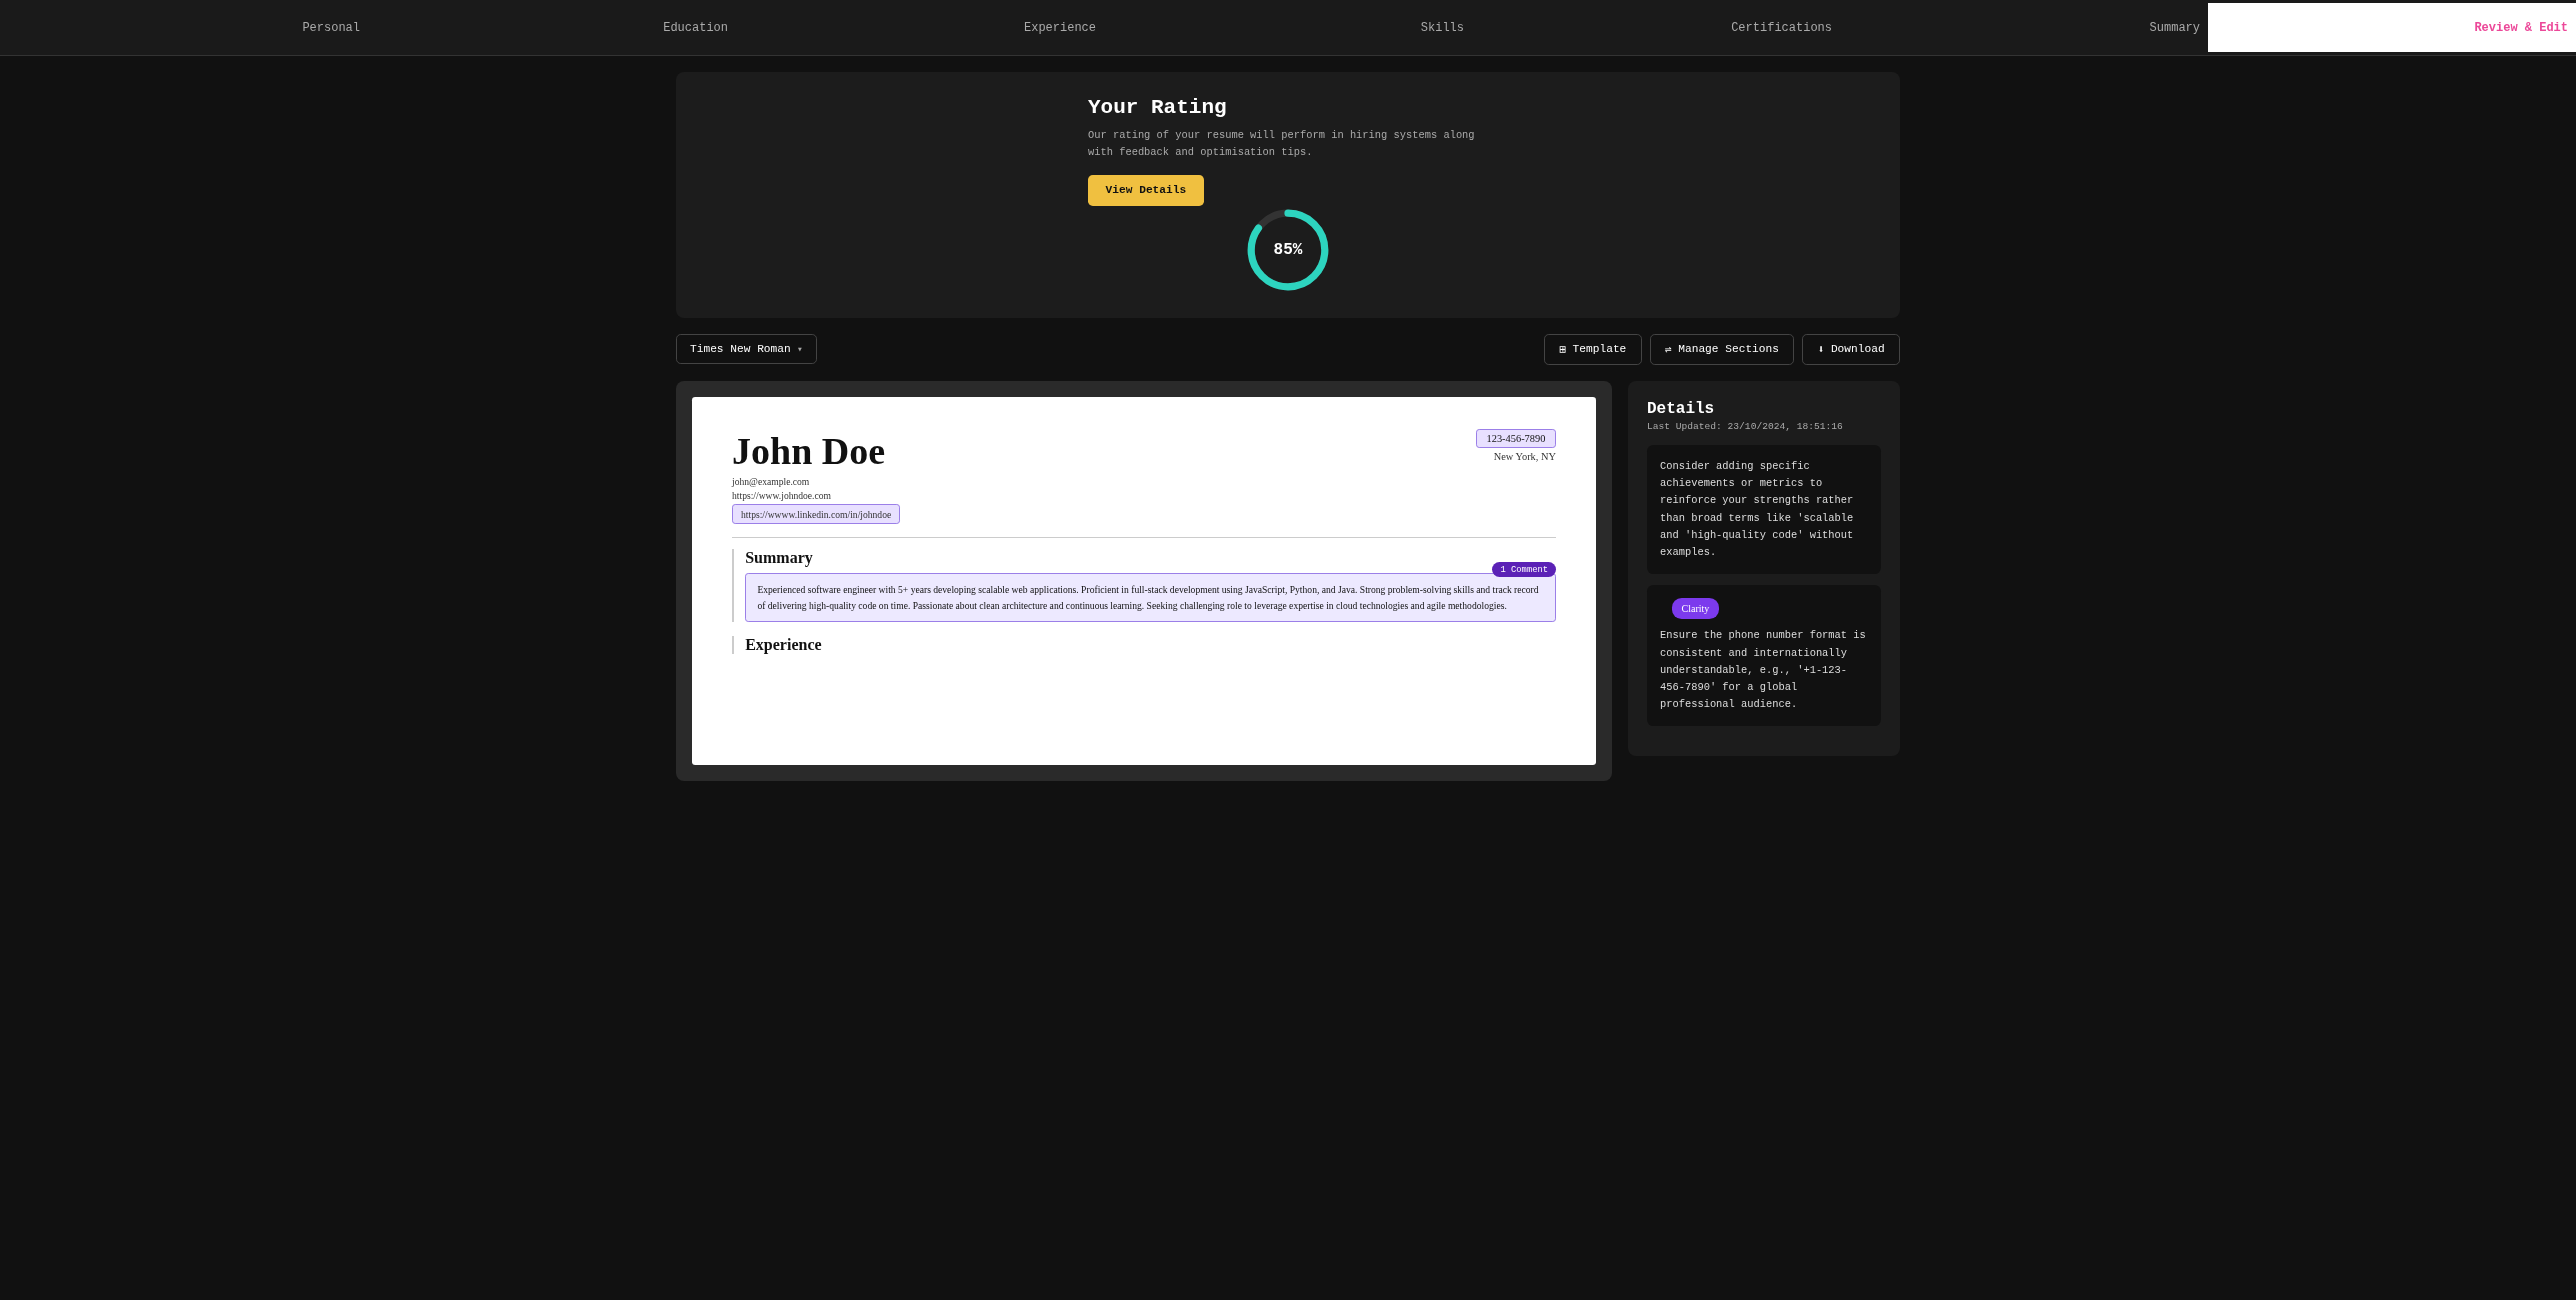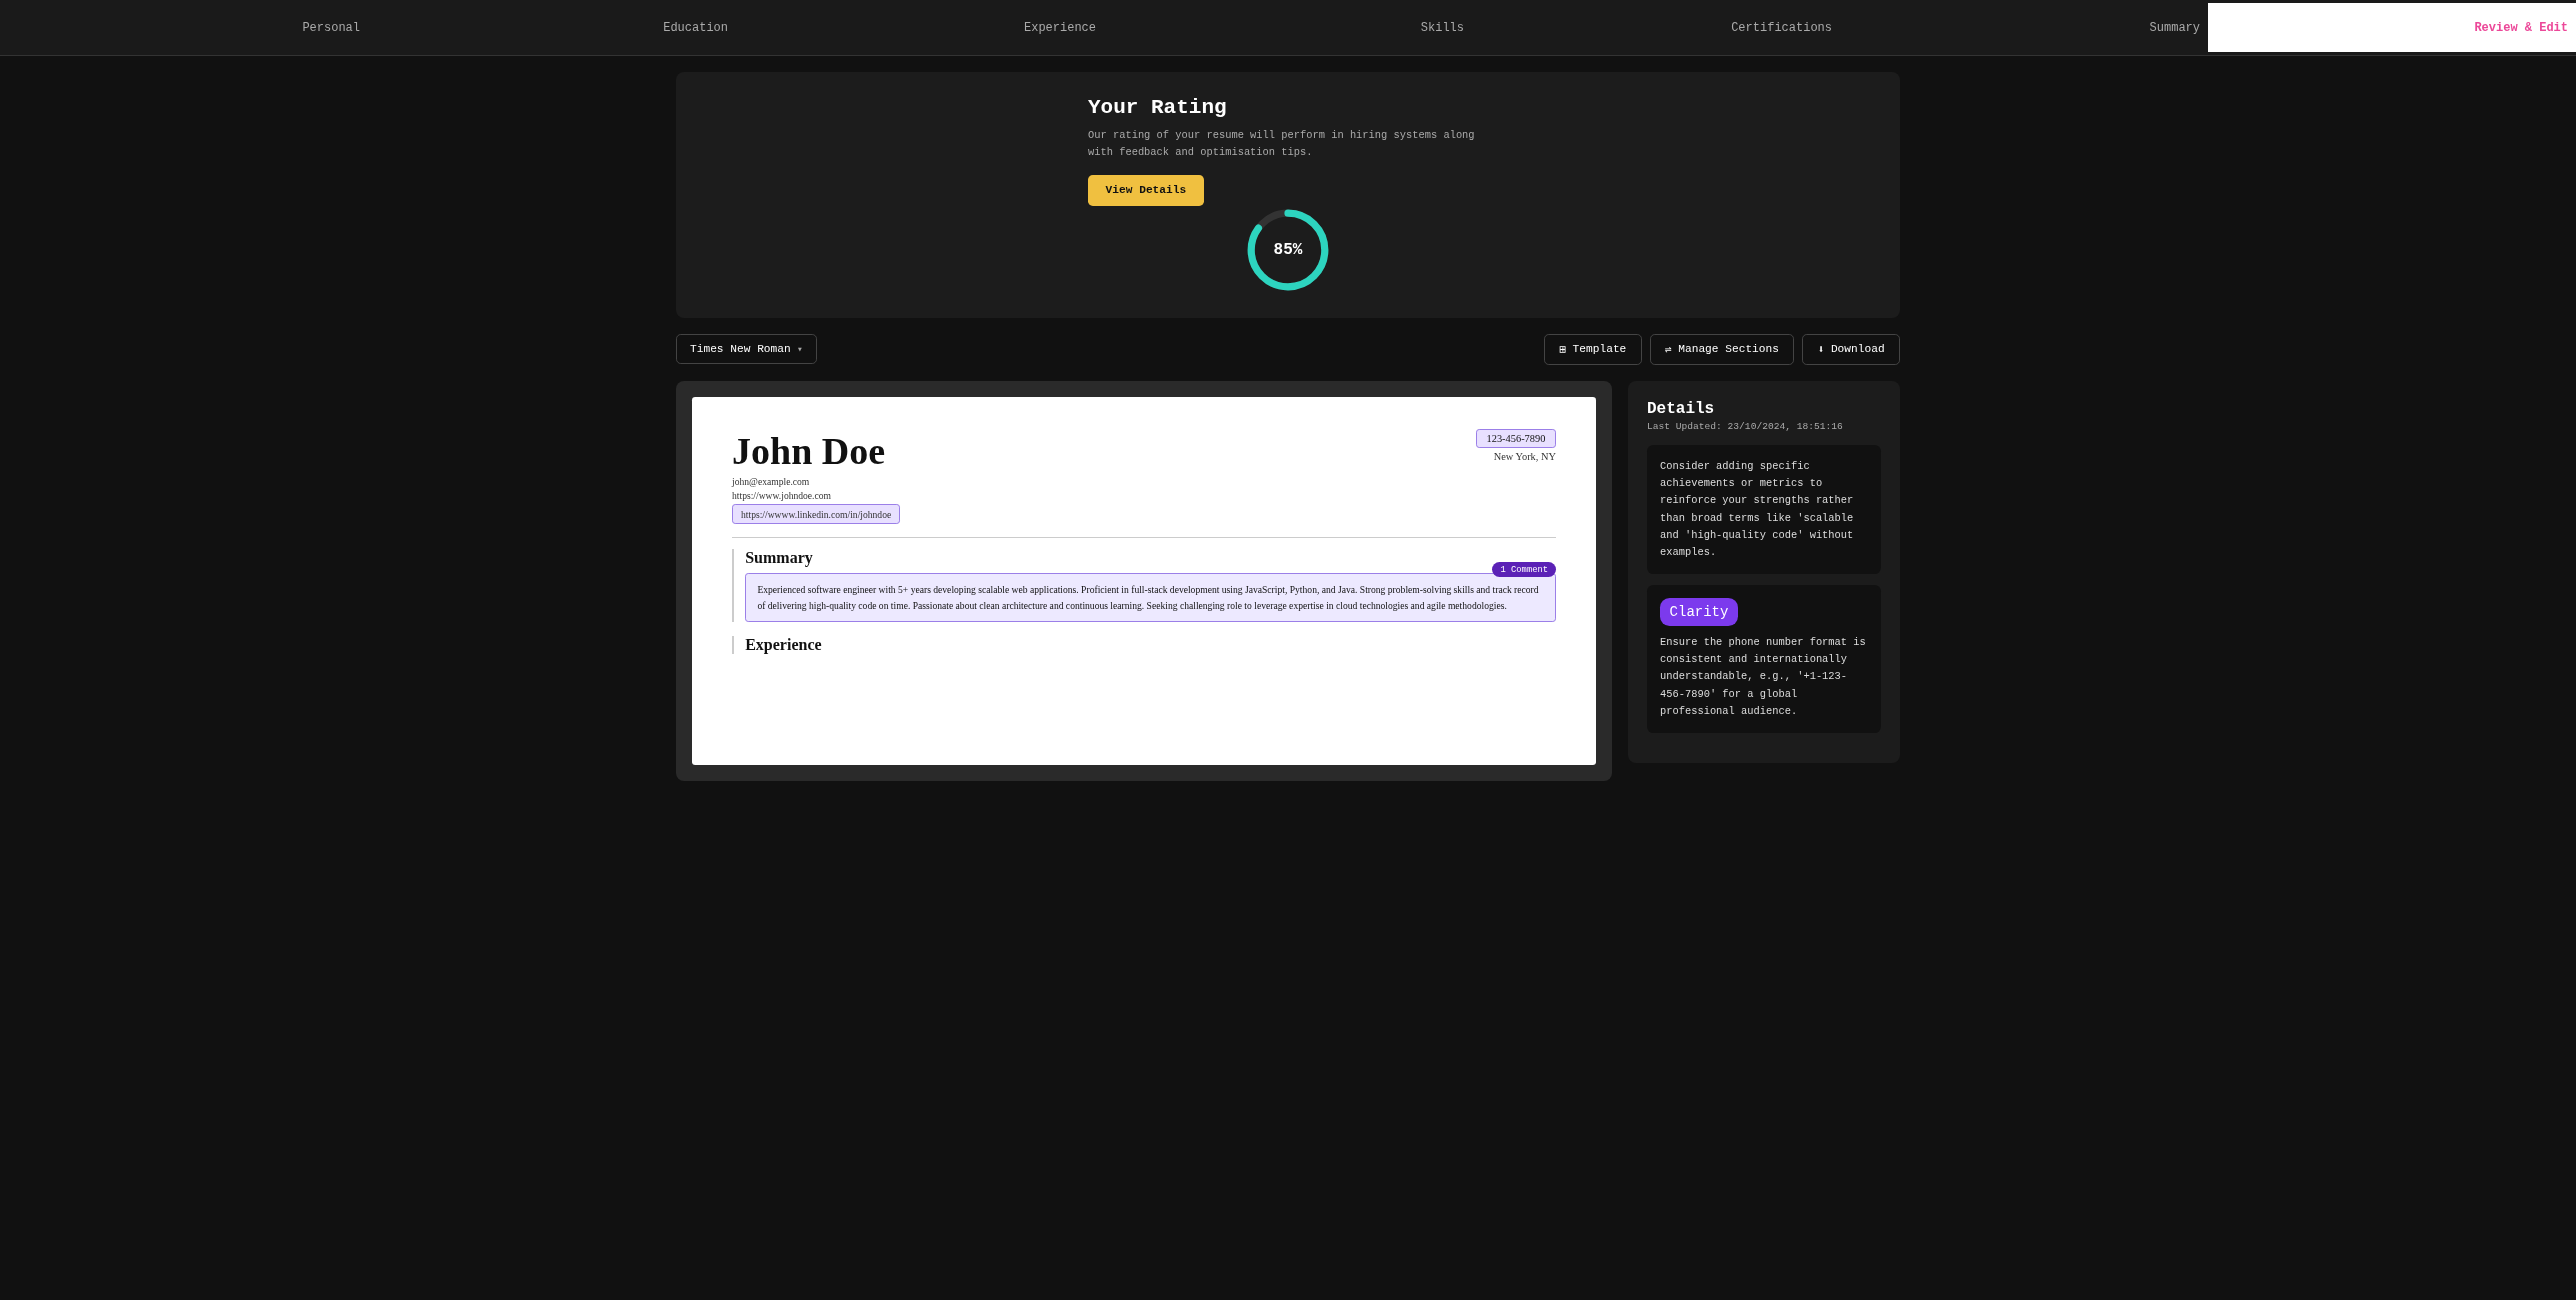--- a/index.html
+++ b/index.html
@@ -293,25 +293,26 @@
       margin-bottom: 11.2px;
       font-size: 10.4px;
       line-height: 1.65;
       font-family: 'Courier New', monospace;
       color: #dddddd;
     }
     .feedback-badge {
       display: inline-block;
       background: #7c3aed;
       color: white;
-      font-size: 14px;
+      font-size: 10px;
       padding: 2.4px 9.6px;
       border-radius: 9.6px;
       margin-bottom: 8px;
-      font-family: Liberation Mono, monospace;
+      font-family: Liberation Serif, serif;
+      margin-left: 12px;
     }
 
     
     .feedback-panel::-webkit-scrollbar { width: 3.2px; }
     .feedback-panel::-webkit-scrollbar-track { background: #1c1c1c; }
     .feedback-panel::-webkit-scrollbar-thumb { background: #444; border-radius: 1.6px; }
   </style>
 </head>
 <body>
 

